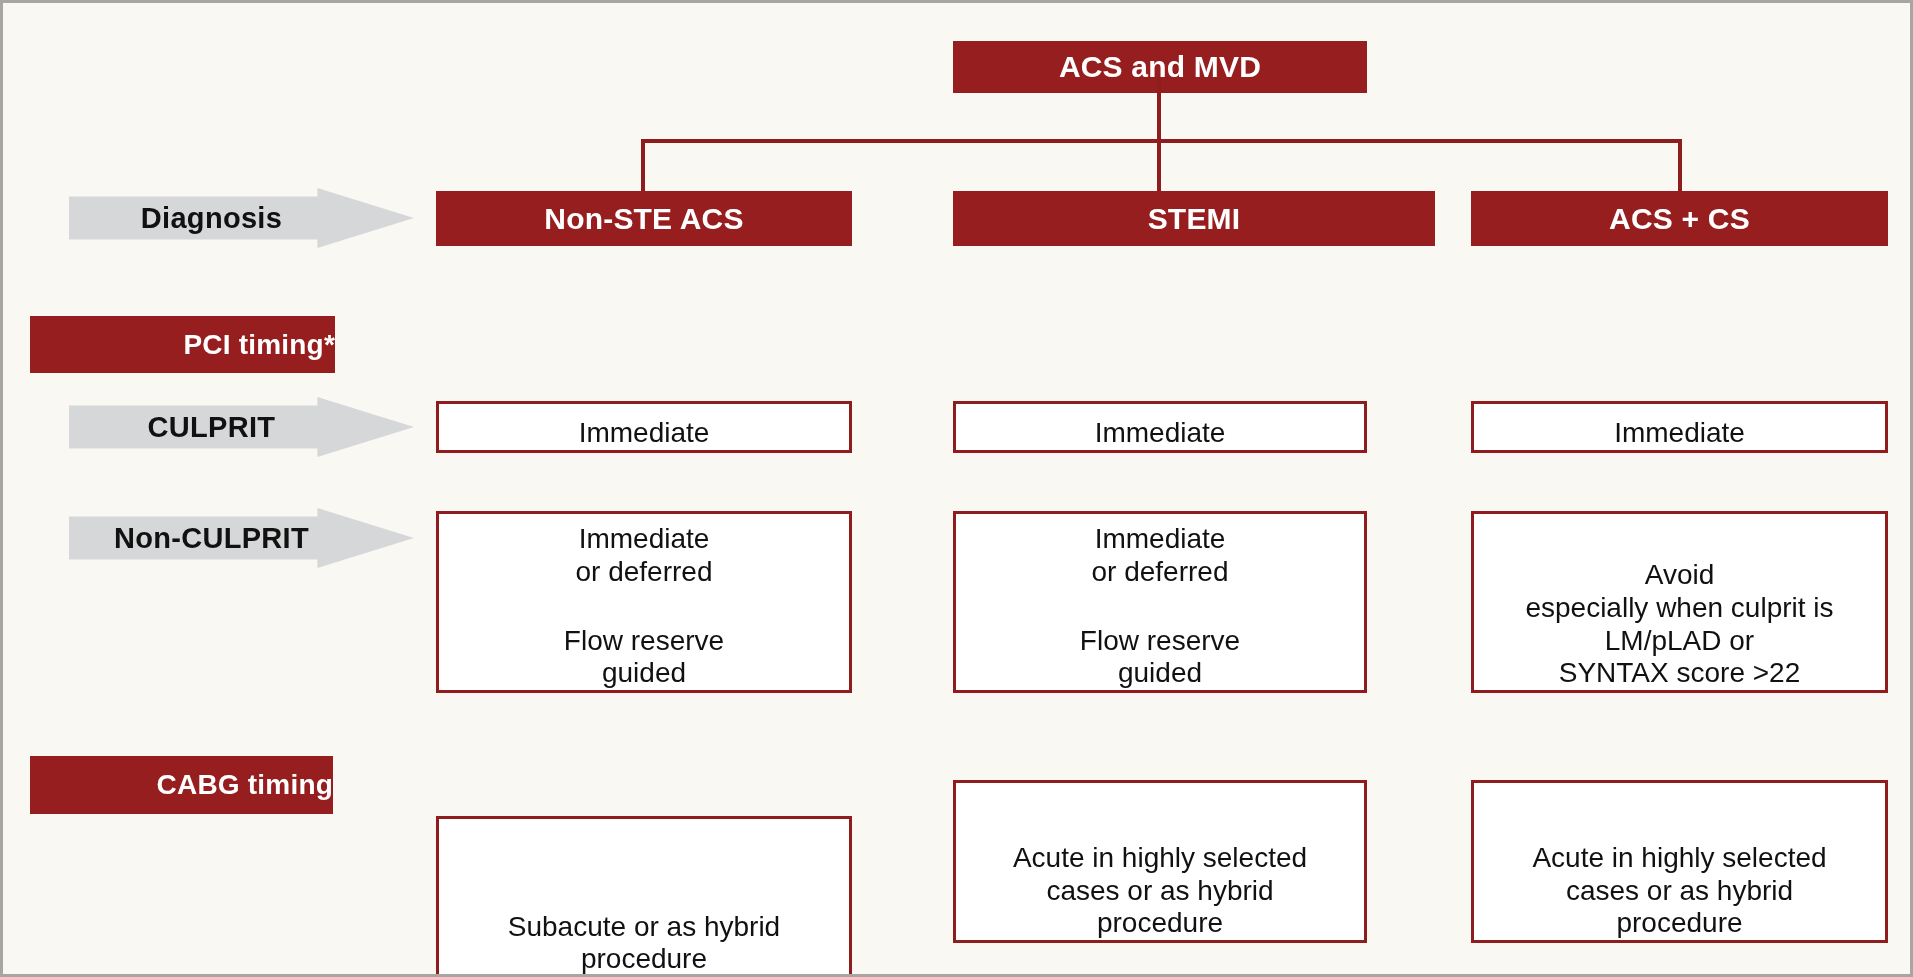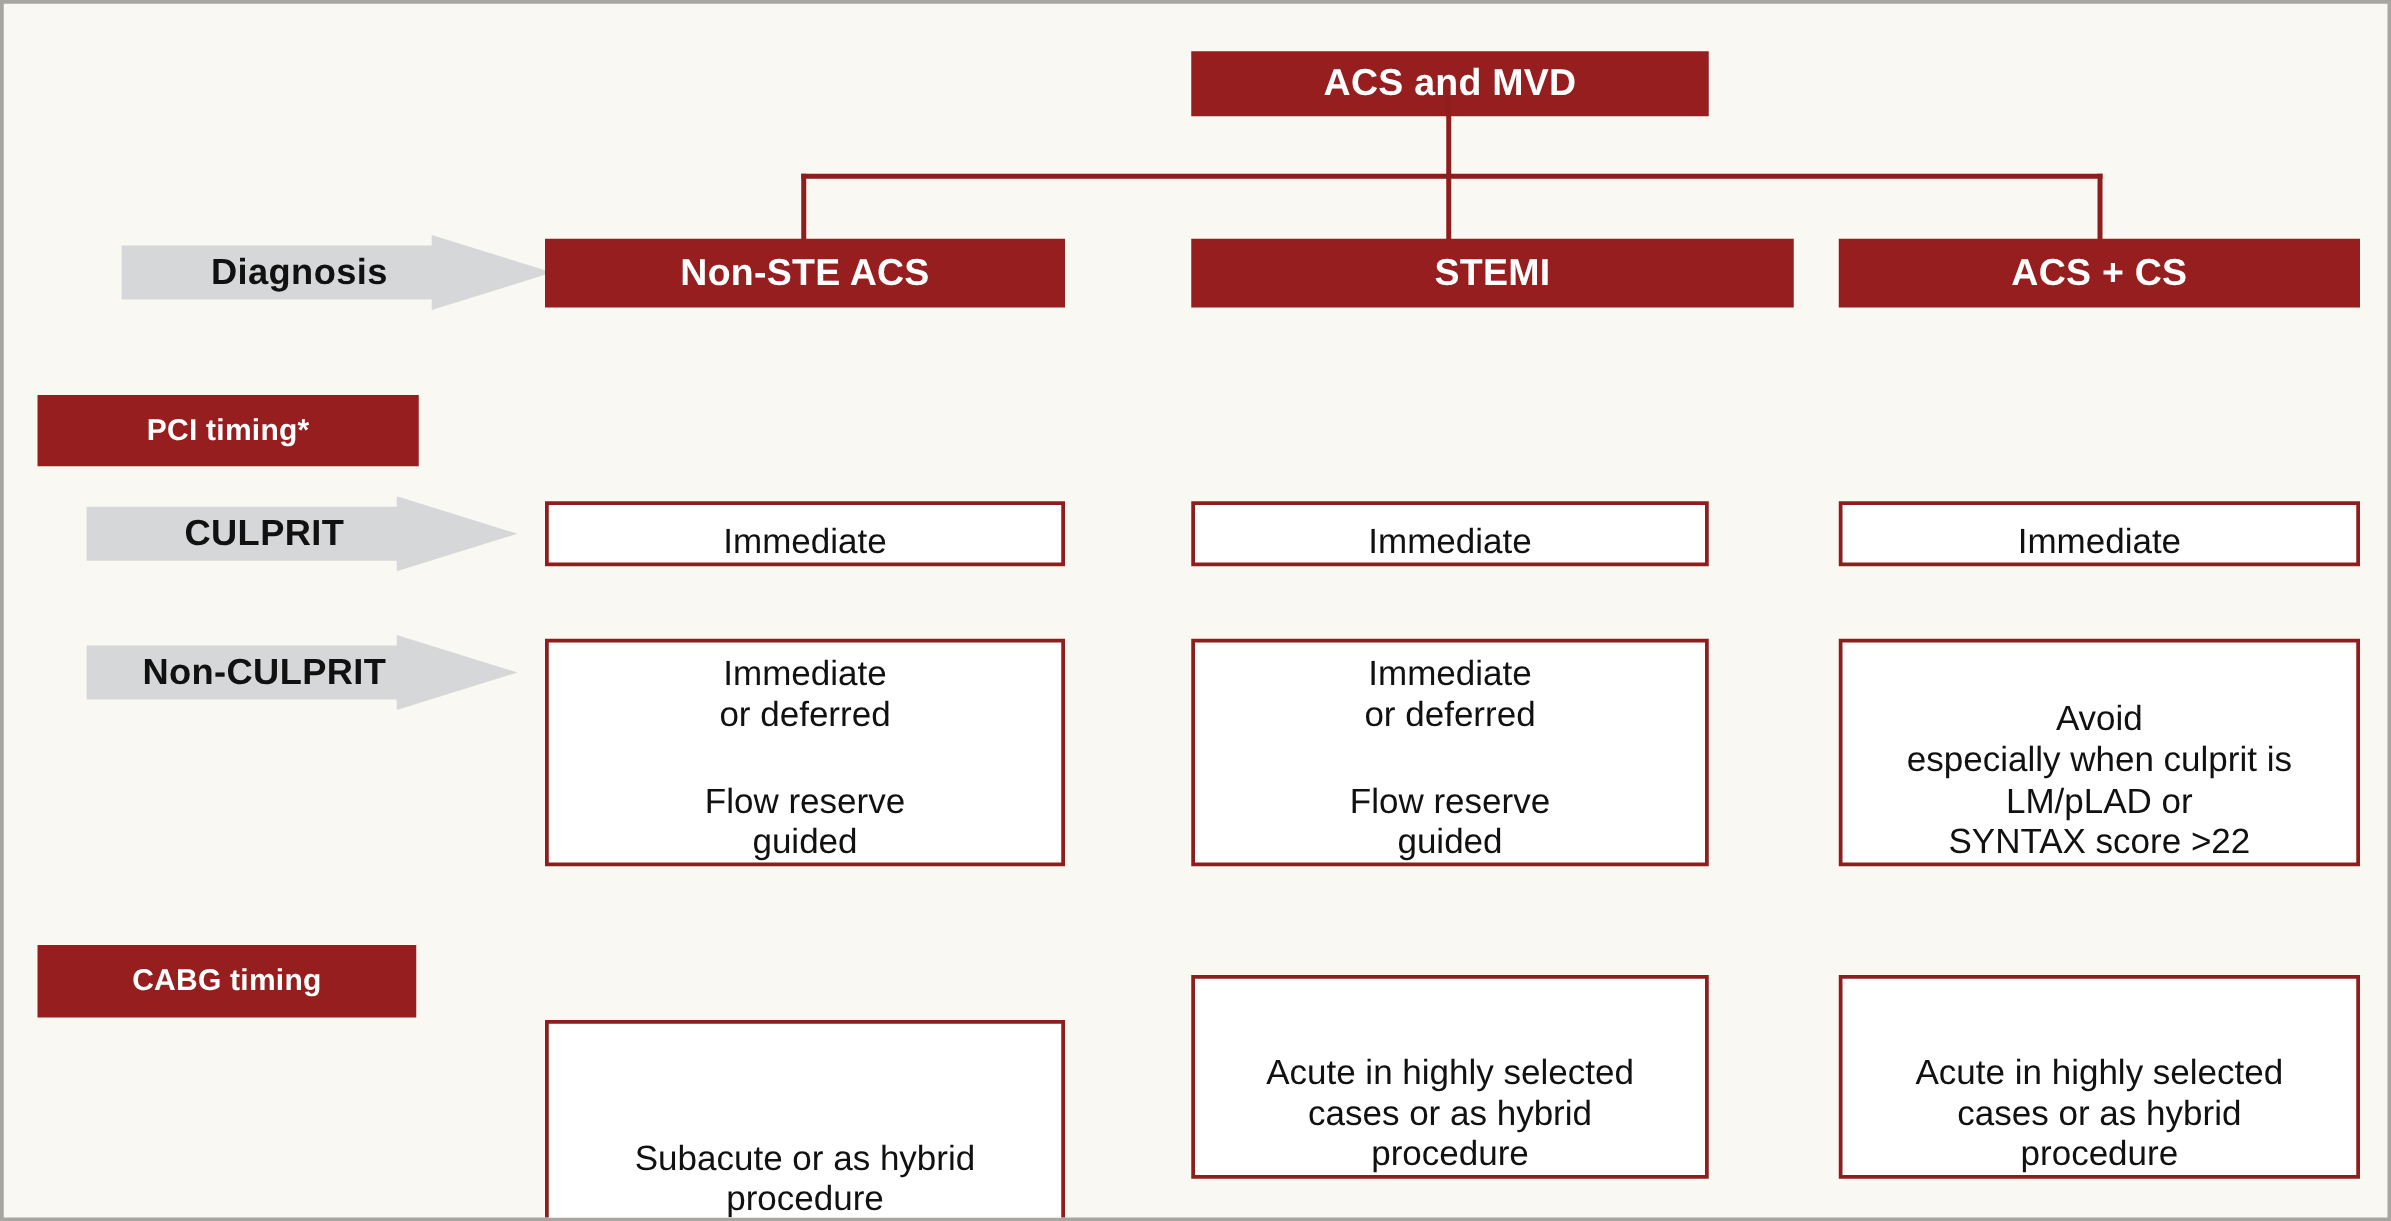--- a/index.html
+++ b/index.html
@@ -28,21 +28,21 @@
     display: flex;
     align-items: center;
     justify-content: center;
     font-weight: bold;
     letter-spacing: 0.2px;
     text-align: center;
     line-height: 1.05;
   }
   .red-box.title   { font-size: 30px; }
   .red-box.header  { font-size: 30px; align-items: center; }
-  .red-box.rowlbl  { font-size: 24px; }
+  .red-box.rowlbl  { font-size: 28px; justify-content: flex-end; }
 
   
   .white-box {
     background: #ffffff;
     border: 3px solid #8f1d1d;
     color: #111111;
     display: flex;
     flex-direction: column;
     align-items: center;
     justify-content: flex-end;
@@ -87,21 +87,21 @@
   <div class="abs red-box title" style="left:950px; top:22px; width:414px; height:52px;margin-top:16px;">
     <span>ACS and MVD</span>
   </div>
 
   <div class="line abs" style="left:1154px; top:74px; width:4px; height:64px;"></div>
   <div class="line abs" style="left:638px; top:136px; width:1041px; height:4px;"></div>
   <div class="line abs" style="left:638px; top:136px; width:4px; height:56px;"></div>
   <div class="line abs" style="left:1154px; top:136px; width:4px; height:56px;"></div>
   <div class="line abs" style="left:1675px; top:136px; width:4px; height:56px;"></div>
 
-  <div class="gray-arrow" style="left:66px; top:185px; width:345px; height:60px;margin-left:28px;">
+  <div class="gray-arrow" style="left:66px; top:185px; width:345px; height:60px;">
     <div class="shape" style="clip-path: polygon(0% 14%, 72% 14%, 72% 0%, 100% 50%, 72% 100%, 72% 86%, 0% 86%);"></div>
     <span class="txt">Diagnosis</span>
   </div>
 
   <div class="abs red-box header" style="left:433px; top:188px; width:416px; height:55px;">
     <span>Non-STE ACS</span>
   </div>
   <div class="abs red-box header" style="left:950px; top:188px; width:482px; height:55px;">
     <span>STEMI</span>
   </div>

